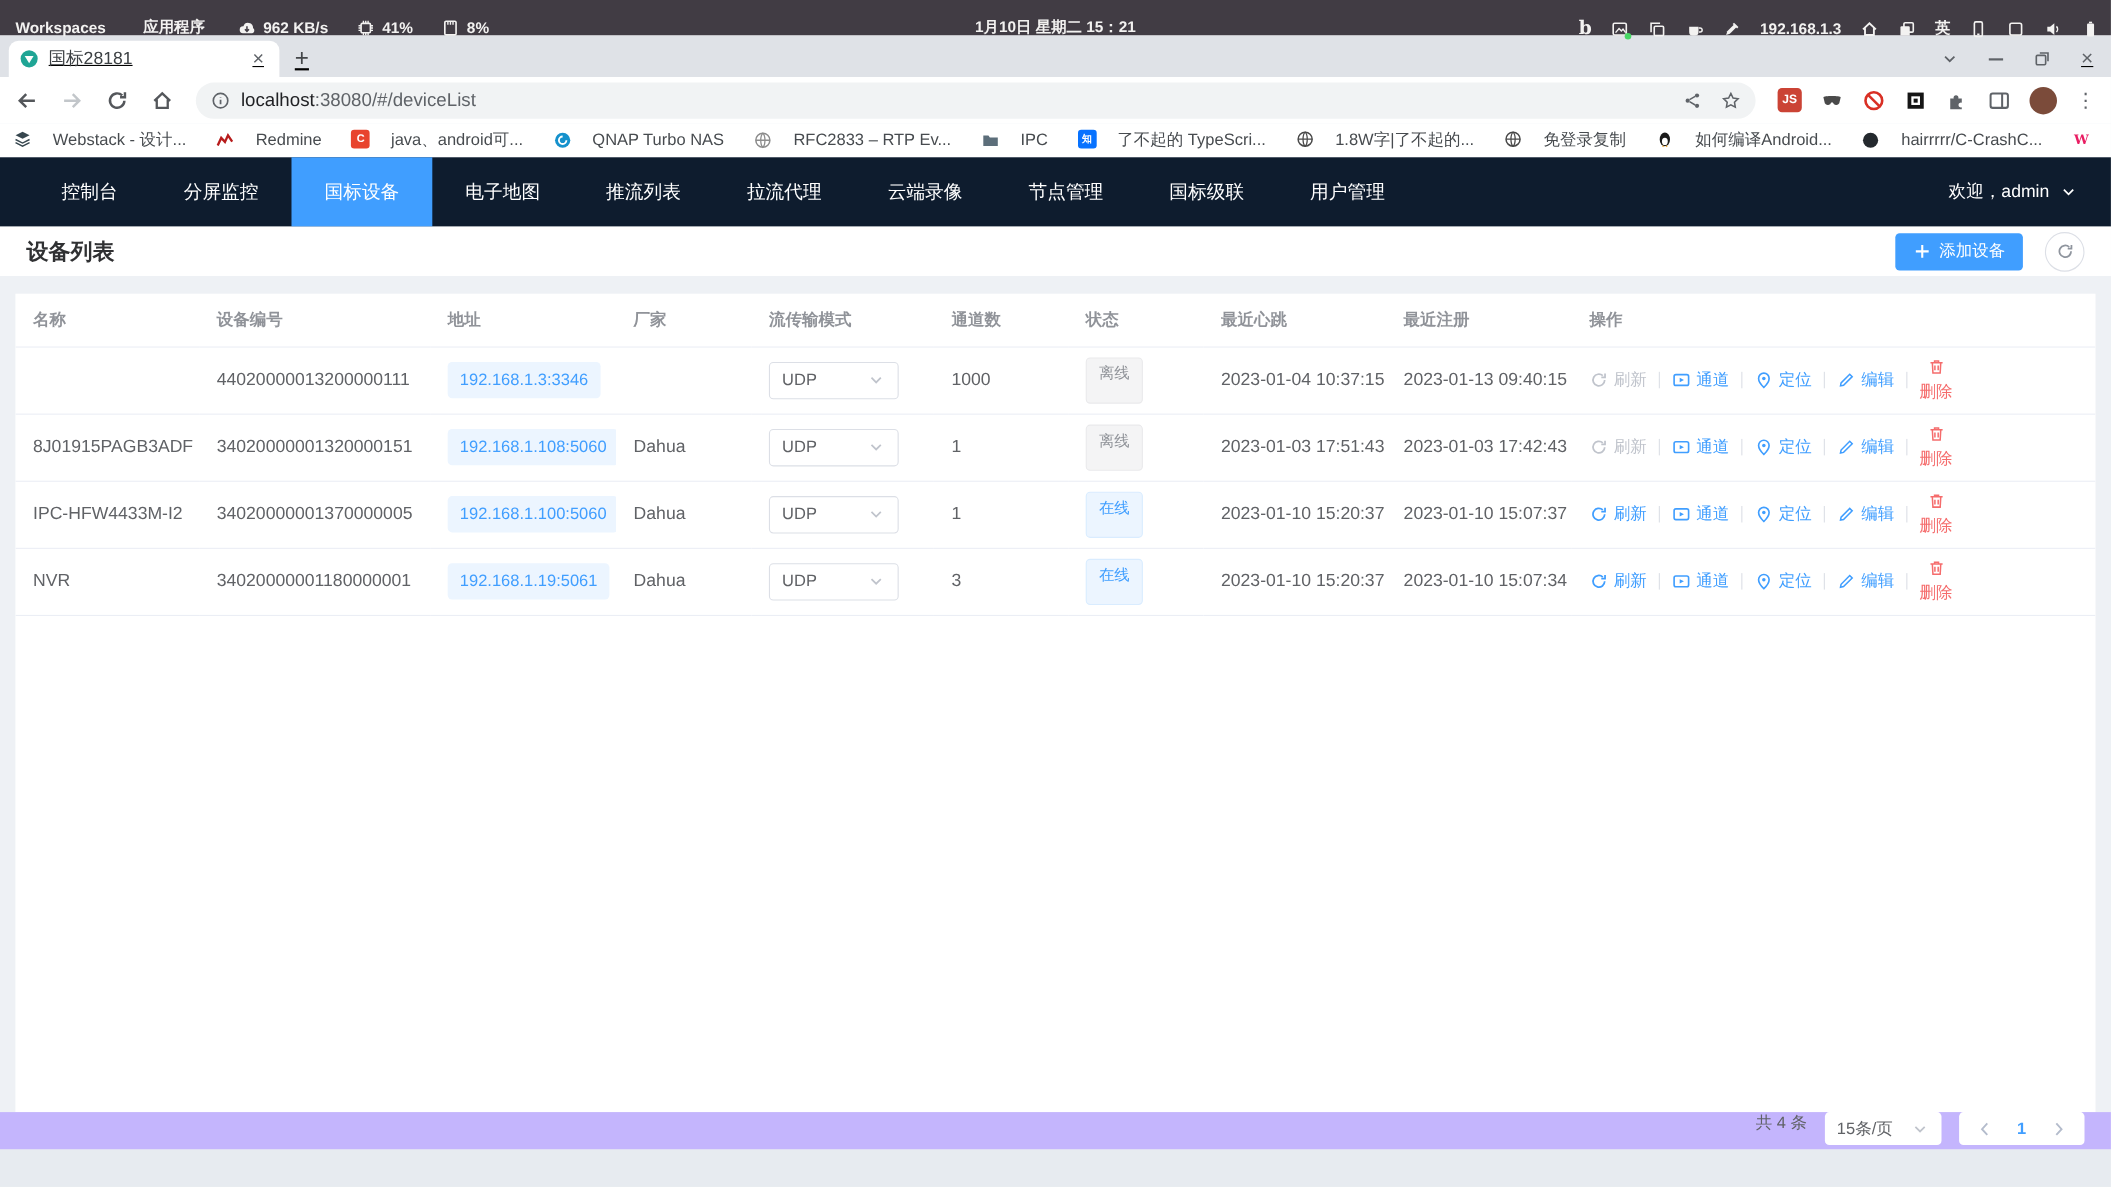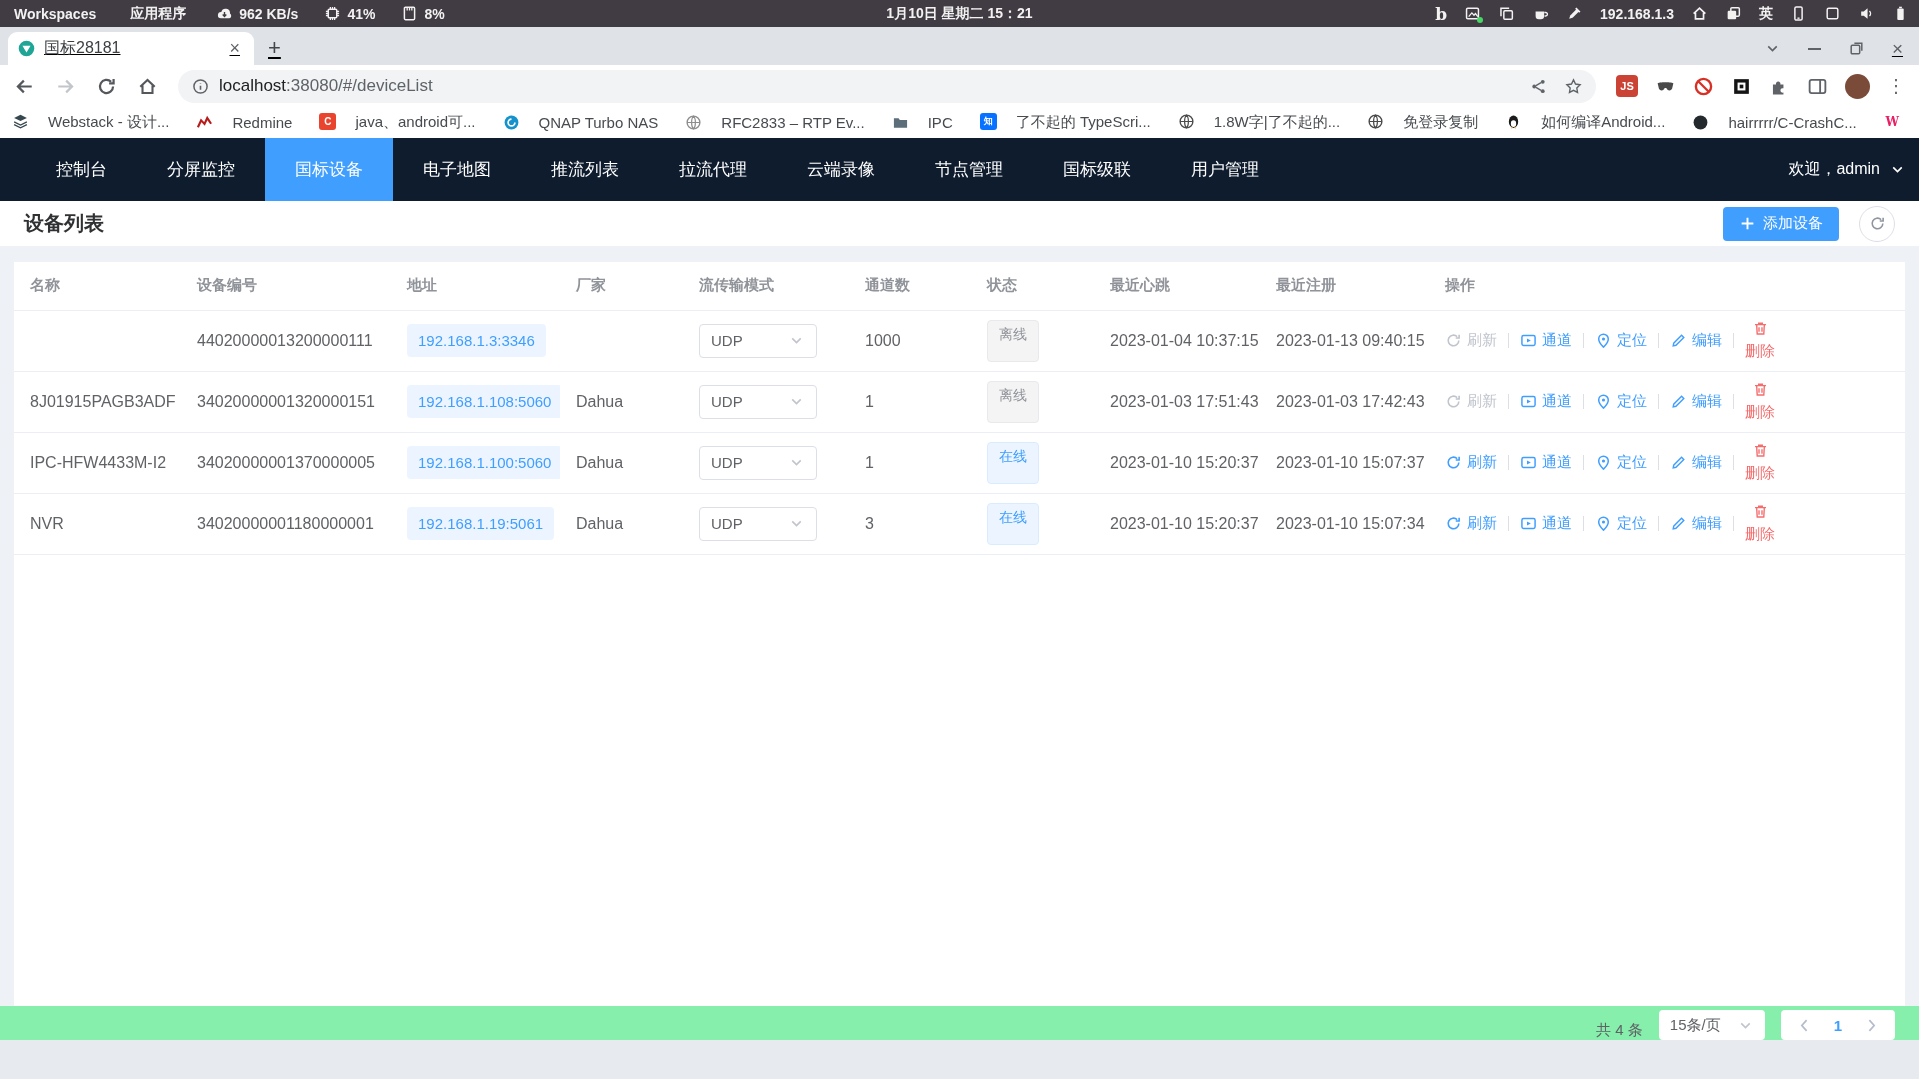--- a/index.html
+++ b/index.html
@@ -5,22 +5,22 @@
   * { box-sizing: border-box; margin: 0; padding: 0; }
   html,body { width:1919px; height:1079px; overflow:hidden;
     font-family:"Liberation Sans","DejaVu Sans",sans-serif; }
   .screen { width:1919px; height:1079px; display:flex; flex-direction:column; background:#e7ebf0; }
 
   svg.i { display:inline-block; vertical-align:middle; }
   .i16 { width:17px; height:17px; }
   .i20 { width:21px; height:21px; }
 
   
-  .sysbar { height:27px; background:#413c44; color:#f3f2f1; display:flex; align-items:center;
-    padding:0 10px; font-size:14px; font-weight:bold; position:relative; flex:0 0 auto; }
+  .sysbar { height:27px; background:#413c44; color:#f3f2f1; display:flex; align-items:flex-start;
+    padding:16px 10px; font-size:14px; font-weight:bold; position:relative; flex:0 0 auto; }
   .sys-left { display:flex; align-items:center; gap:26px; }
   .sys-item { padding:0 4px; cursor:pointer; }
   .sys-stat { display:flex; align-items:center; gap:6px; }
   .sys-center { position:absolute; left:50%; transform:translateX(-50%); cursor:pointer; }
   .sys-right { margin-left:auto; display:flex; align-items:center; gap:17px; }
   .tico { display:flex; align-items:center; cursor:pointer; position:relative; }
   .bing-b { font-family:"DejaVu Serif","Liberation Serif",serif; font-size:17px; font-weight:bold; }
   .green-dot::after { content:""; position:absolute; right:-2px; bottom:-1px; width:6px; height:6px;
     border-radius:50%; background:#47d764; }
 
@@ -60,21 +60,21 @@
   .lc-wvp { background:#fff; color:#e91e63; font-size:12px; font-family:"DejaVu Serif",serif; }
 
   
   .webpage { flex:1; display:flex; flex-direction:column; background:#eef1f5; min-height:0; }
 
   .navbar { height:63px; background:var(--navbar-bg,#0e1c2e); display:flex; align-items:center;
     padding:0 0 0 26px; flex:0 0 auto; }
   .nav-item { height:63px; line-height:63px; padding:0 30px; font-size:17px; color:#fff; cursor:pointer; }
   .nav-item.active { background:var(--primary,#409eff); }
   .nav-welcome { margin-left:auto; display:flex; align-items:center; gap:9px; color:#fff;
-    font-size:16px; padding-right:13px; cursor:pointer; }
+    font-size:16px; padding-right:30px; cursor:pointer; }
 
   .page-header { height:45px; background:#fff; display:flex; align-items:center; padding:0 24px; flex:0 0 auto; }
   .page-title { font-size:20px; font-weight:bold; color:#303133; }
   .header-right { margin-left:auto; display:flex; align-items:center; gap:20px; }
   .add-btn { height:34px; background:var(--primary,#409eff); color:#fff; border:none; border-radius:4px;
     font-size:15px; padding:0 16px; display:flex; align-items:center; gap:7px; cursor:pointer;
     font-family:inherit;margin-left:17px; }
   .refresh-btn { width:36px; height:36px; border-radius:50%; border:1px solid #dcdfe6; background:#fff;
     color:#8f959e; display:flex; align-items:center; justify-content:center; cursor:pointer; }
 
@@ -94,21 +94,21 @@
   .sel .chev { color:#c0c4cc; }
   .badge { display:inline-block; height:42px; line-height:27px; padding:0 11px; border-radius:4px; font-size:14px; }
   .badge[data-status="offline"] { color:#909399; background:#f4f4f5; border:1px solid #e9e9eb; }
   .badge[data-status="online"]  { color:var(--primary,#409eff); background:#ecf5ff; border:1px solid #d9ecff; }
   .acts { display:flex; align-items:center; gap:11px; }
   .act { display:inline-flex; align-items:center; gap:5px; color:var(--primary,#409eff); font-size:15px; cursor:pointer; }
   .act.danger { color:var(--danger,#f56c6c);flex-direction:column; }
   .act[data-state="disabled"] { color:#c0c4cc; cursor:not-allowed; }
   .sep { width:1px; height:15px; background:#dcdfe6; }
 
-  .footer-bar { height:34px; background:#86efac; display:flex; align-items:flex-end; justify-content:flex-end;
+  .footer-bar { height:34px; background:#c4b5fd; display:flex; align-items:flex-start; justify-content:flex-end;
     gap:16px; padding:0 24px; flex:0 0 auto; font-size:15px; color:#606266; }
   .psize { height:30px; background:#fff; border-radius:4px; display:flex; align-items:center; gap:16px;
     padding:0 11px; cursor:pointer; color:#606266; }
   .psize .chev { color:#c0c4cc; }
   .pager { height:30px; background:#fff; border-radius:4px; display:flex; align-items:center; padding:0 4px; }
   .pg-arrow { color:#b4bccc; padding:0 11px; cursor:pointer; display:flex; }
   .pg-num { color:var(--primary,#409eff); font-weight:bold; padding:0 10px; cursor:pointer; }
   .bottom-fill { flex:1; background:#e7ebf0; }
 </style>
 </head>

